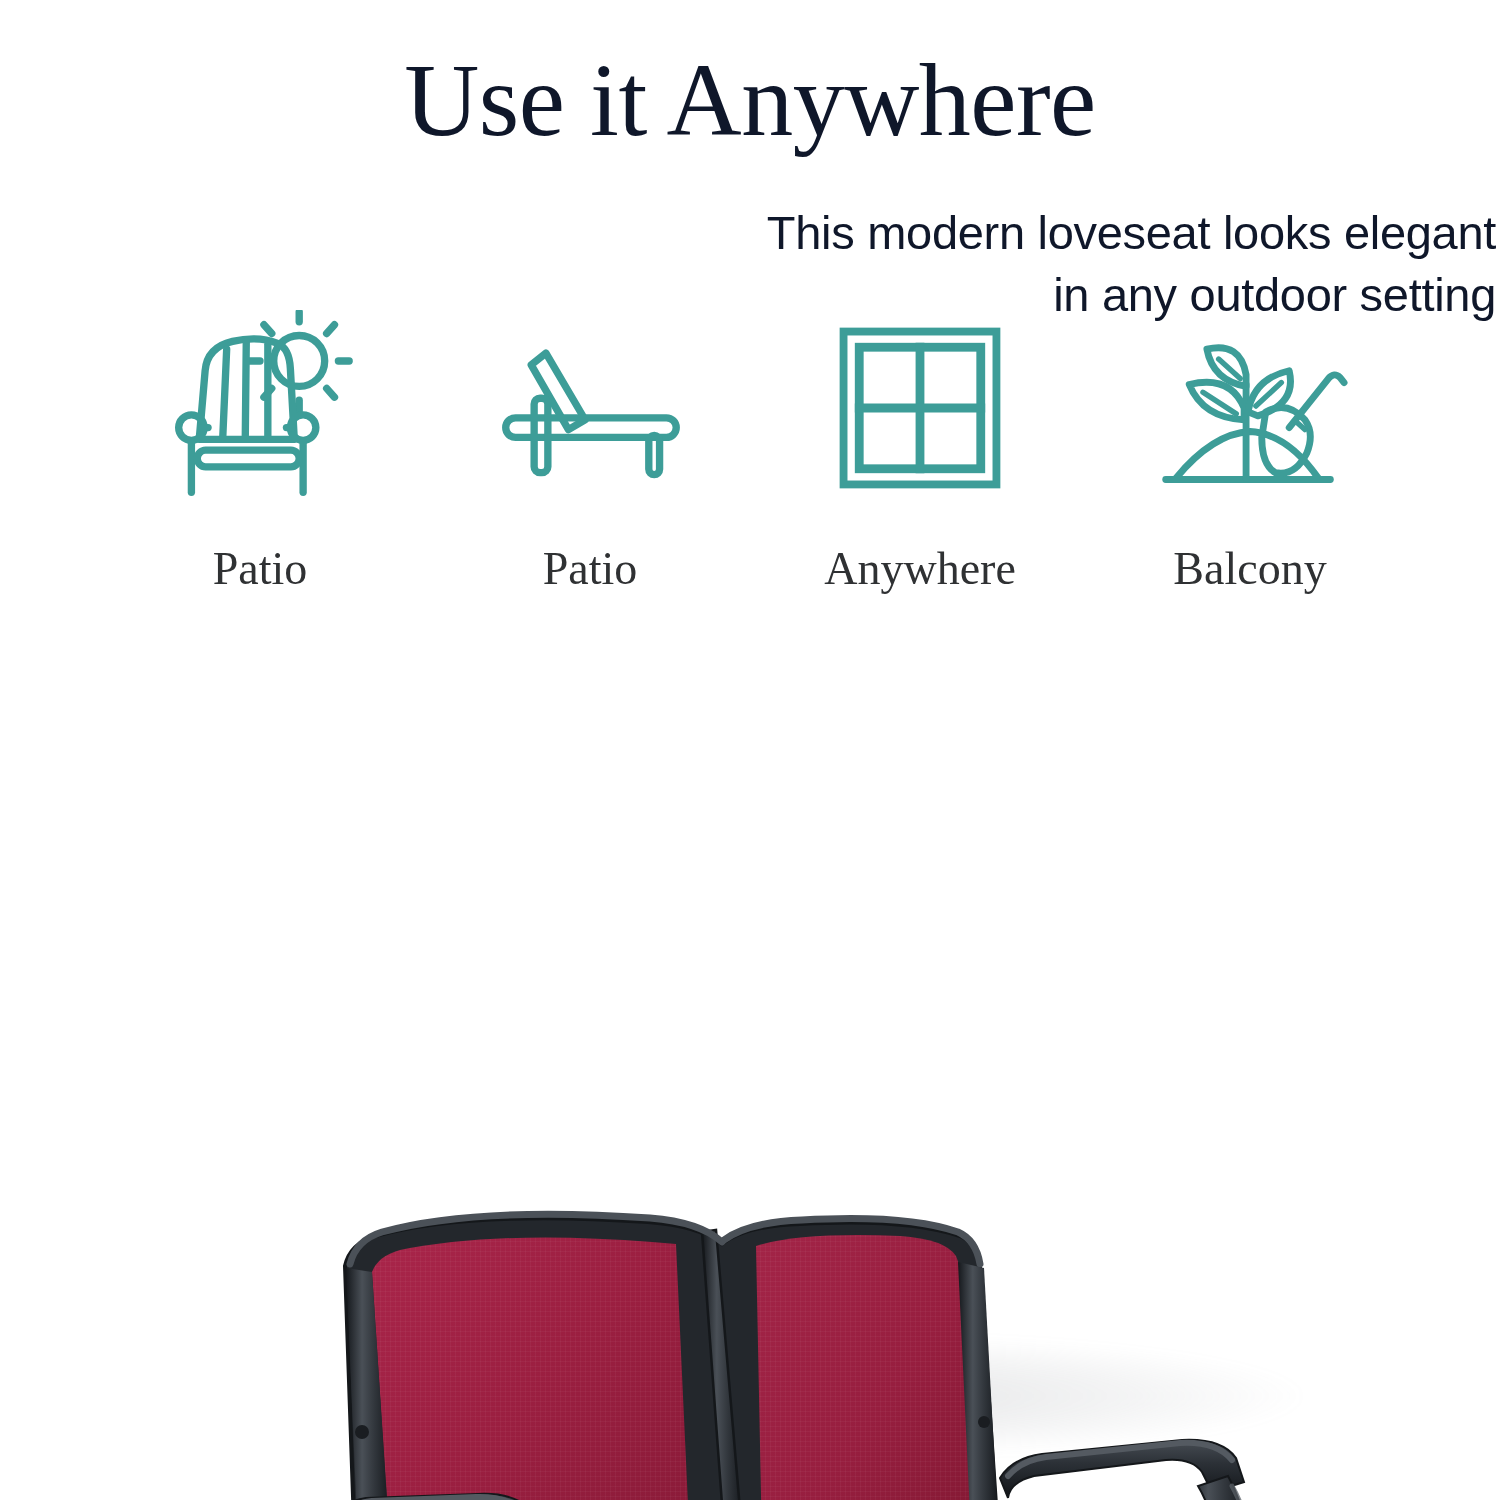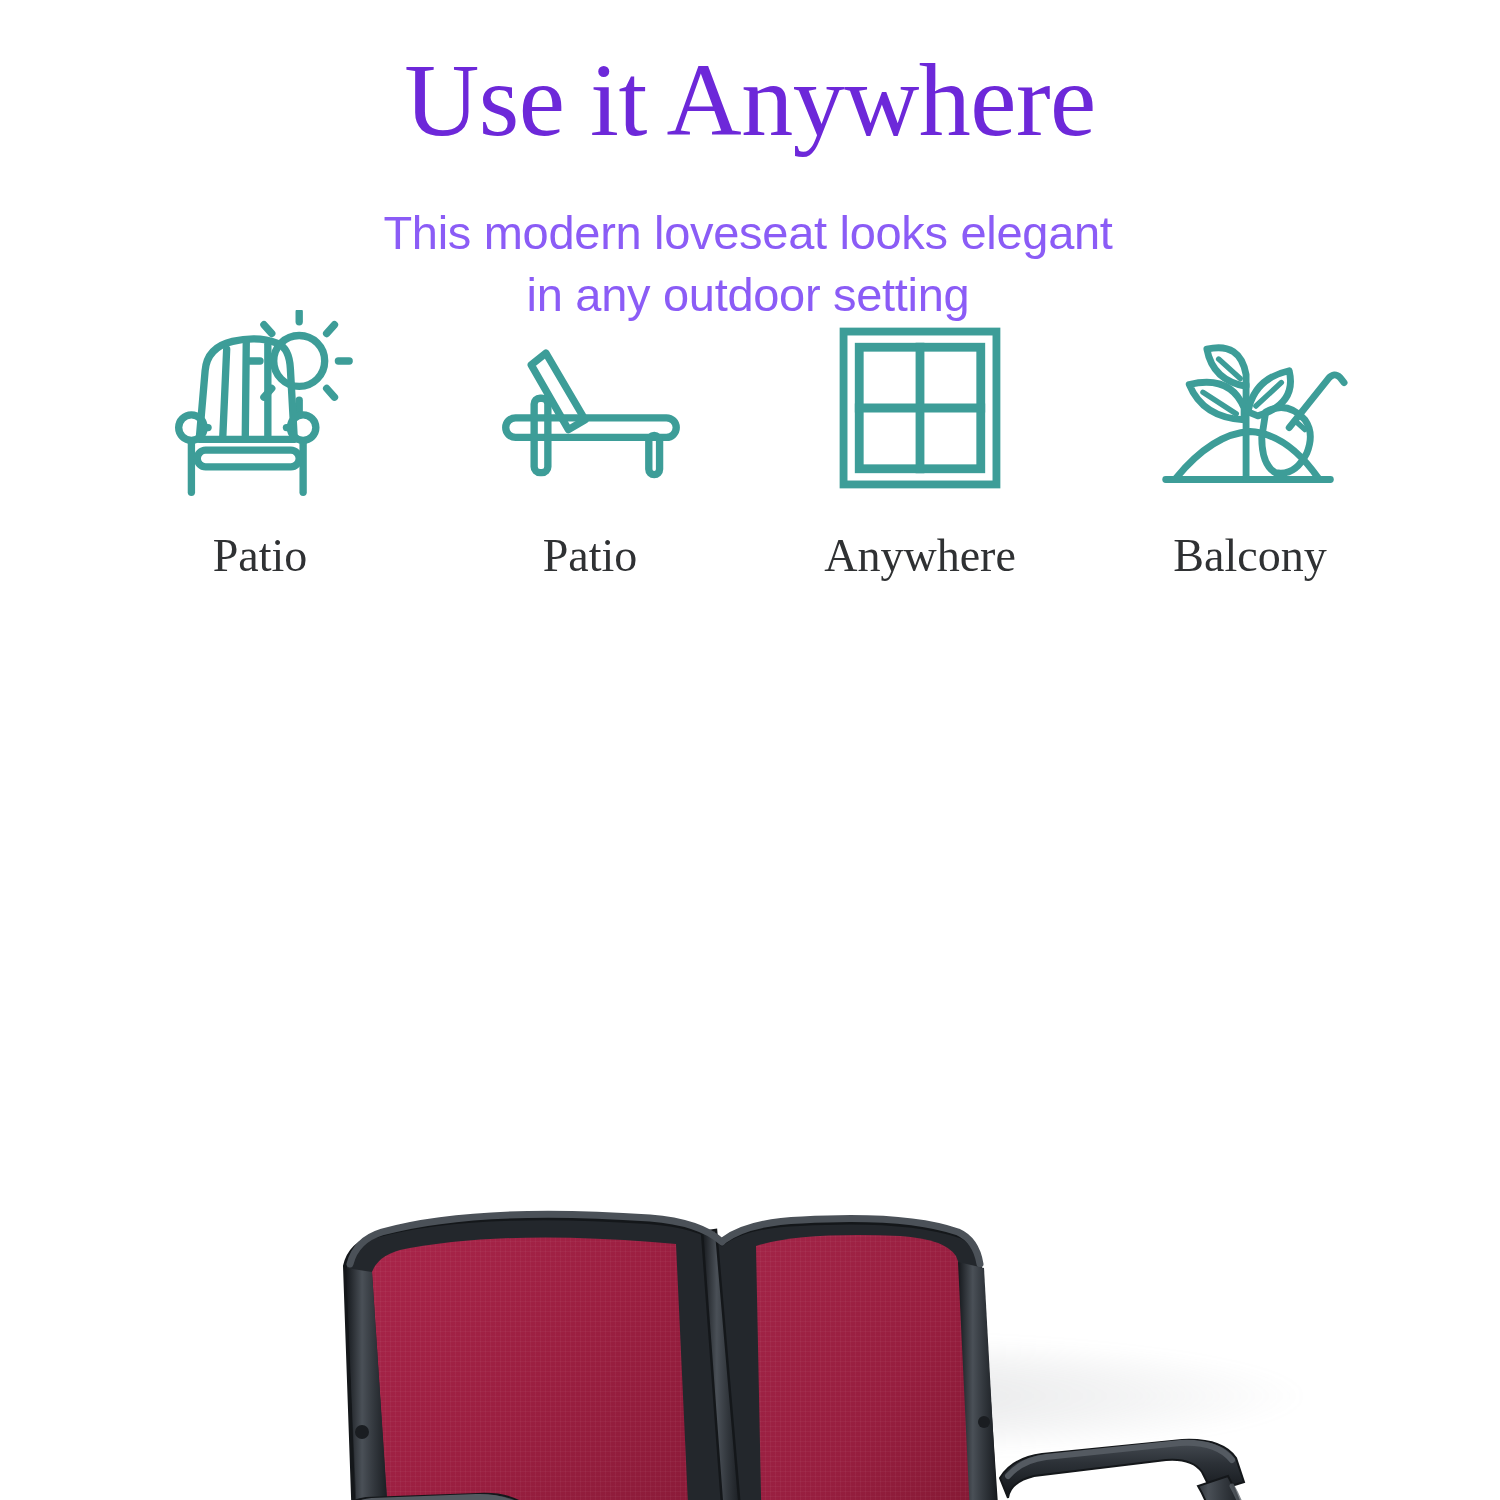--- a/index.html
+++ b/index.html
@@ -26,35 +26,35 @@
   .headline {
     position: absolute;
     top: 44px;
     left: 0;
     width: 1500px;
     text-align: center;
     font-family: "Liberation Serif", "DejaVu Serif", serif;
     font-size: 104px;
     line-height: 112px;
     font-weight: 400;
-    color: #6d28d9;
+    color: #0f172a;
     letter-spacing: -0.5px;
   }
 
   .subhead {
     position: absolute;
     top: 202px;
     left: 0;
     width: 1496px;
-    text-align: center;
+    text-align: right;
     font-family: "Liberation Sans", sans-serif;
     font-size: 47px;
     line-height: 62px;
     font-weight: 300;
-    color: #8b5cf6;
+    color: #0f172a;
     letter-spacing: -0.3px;
   }
   .subhead .l2 { display: block; }
 
   
   .icon-row {
     position: absolute;
     top: 310px;
     left: 110px;
     width: 1290px;
@@ -69,21 +69,21 @@
     flex-direction: column;
     align-items: center;
   }
   .icon-art {
     height: 196px;
     display: flex;
     align-items: flex-end;
     justify-content: center;
   }
   .icon-label {
-    margin-top: 24px;
+    margin-top: 37px;
     font-family: "Liberation Serif", "DejaVu Serif", serif;
     font-size: 46px;
     line-height: 52px;
     color: #2f3133;
     font-weight: 400;
     text-align: center;
   }
 
   
   .product-stage {

